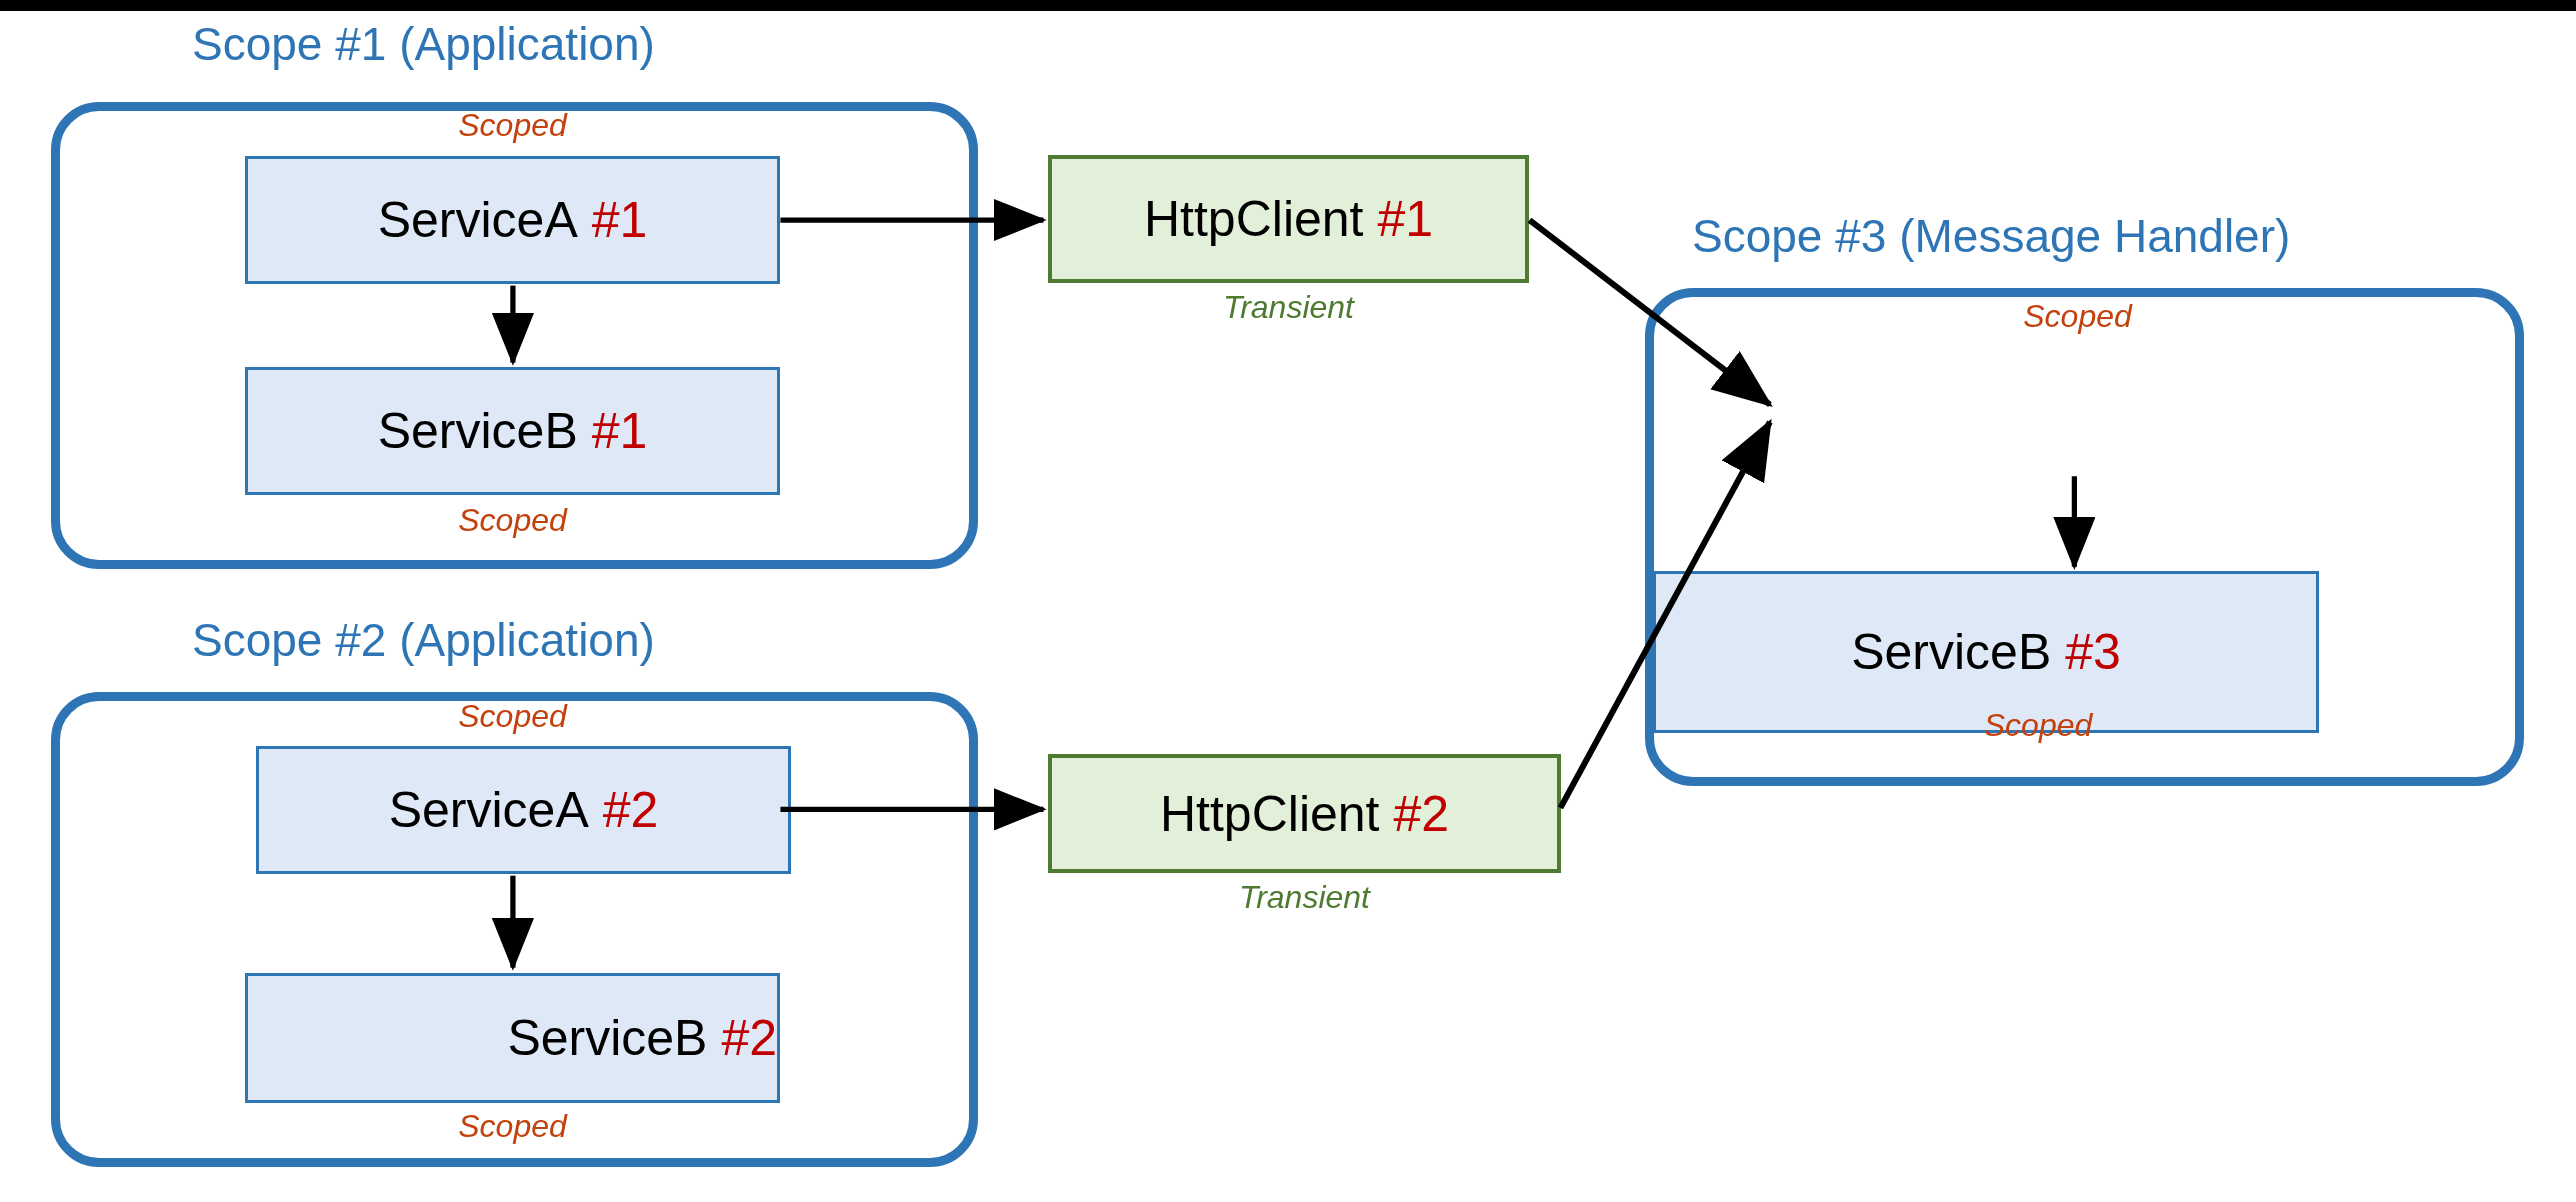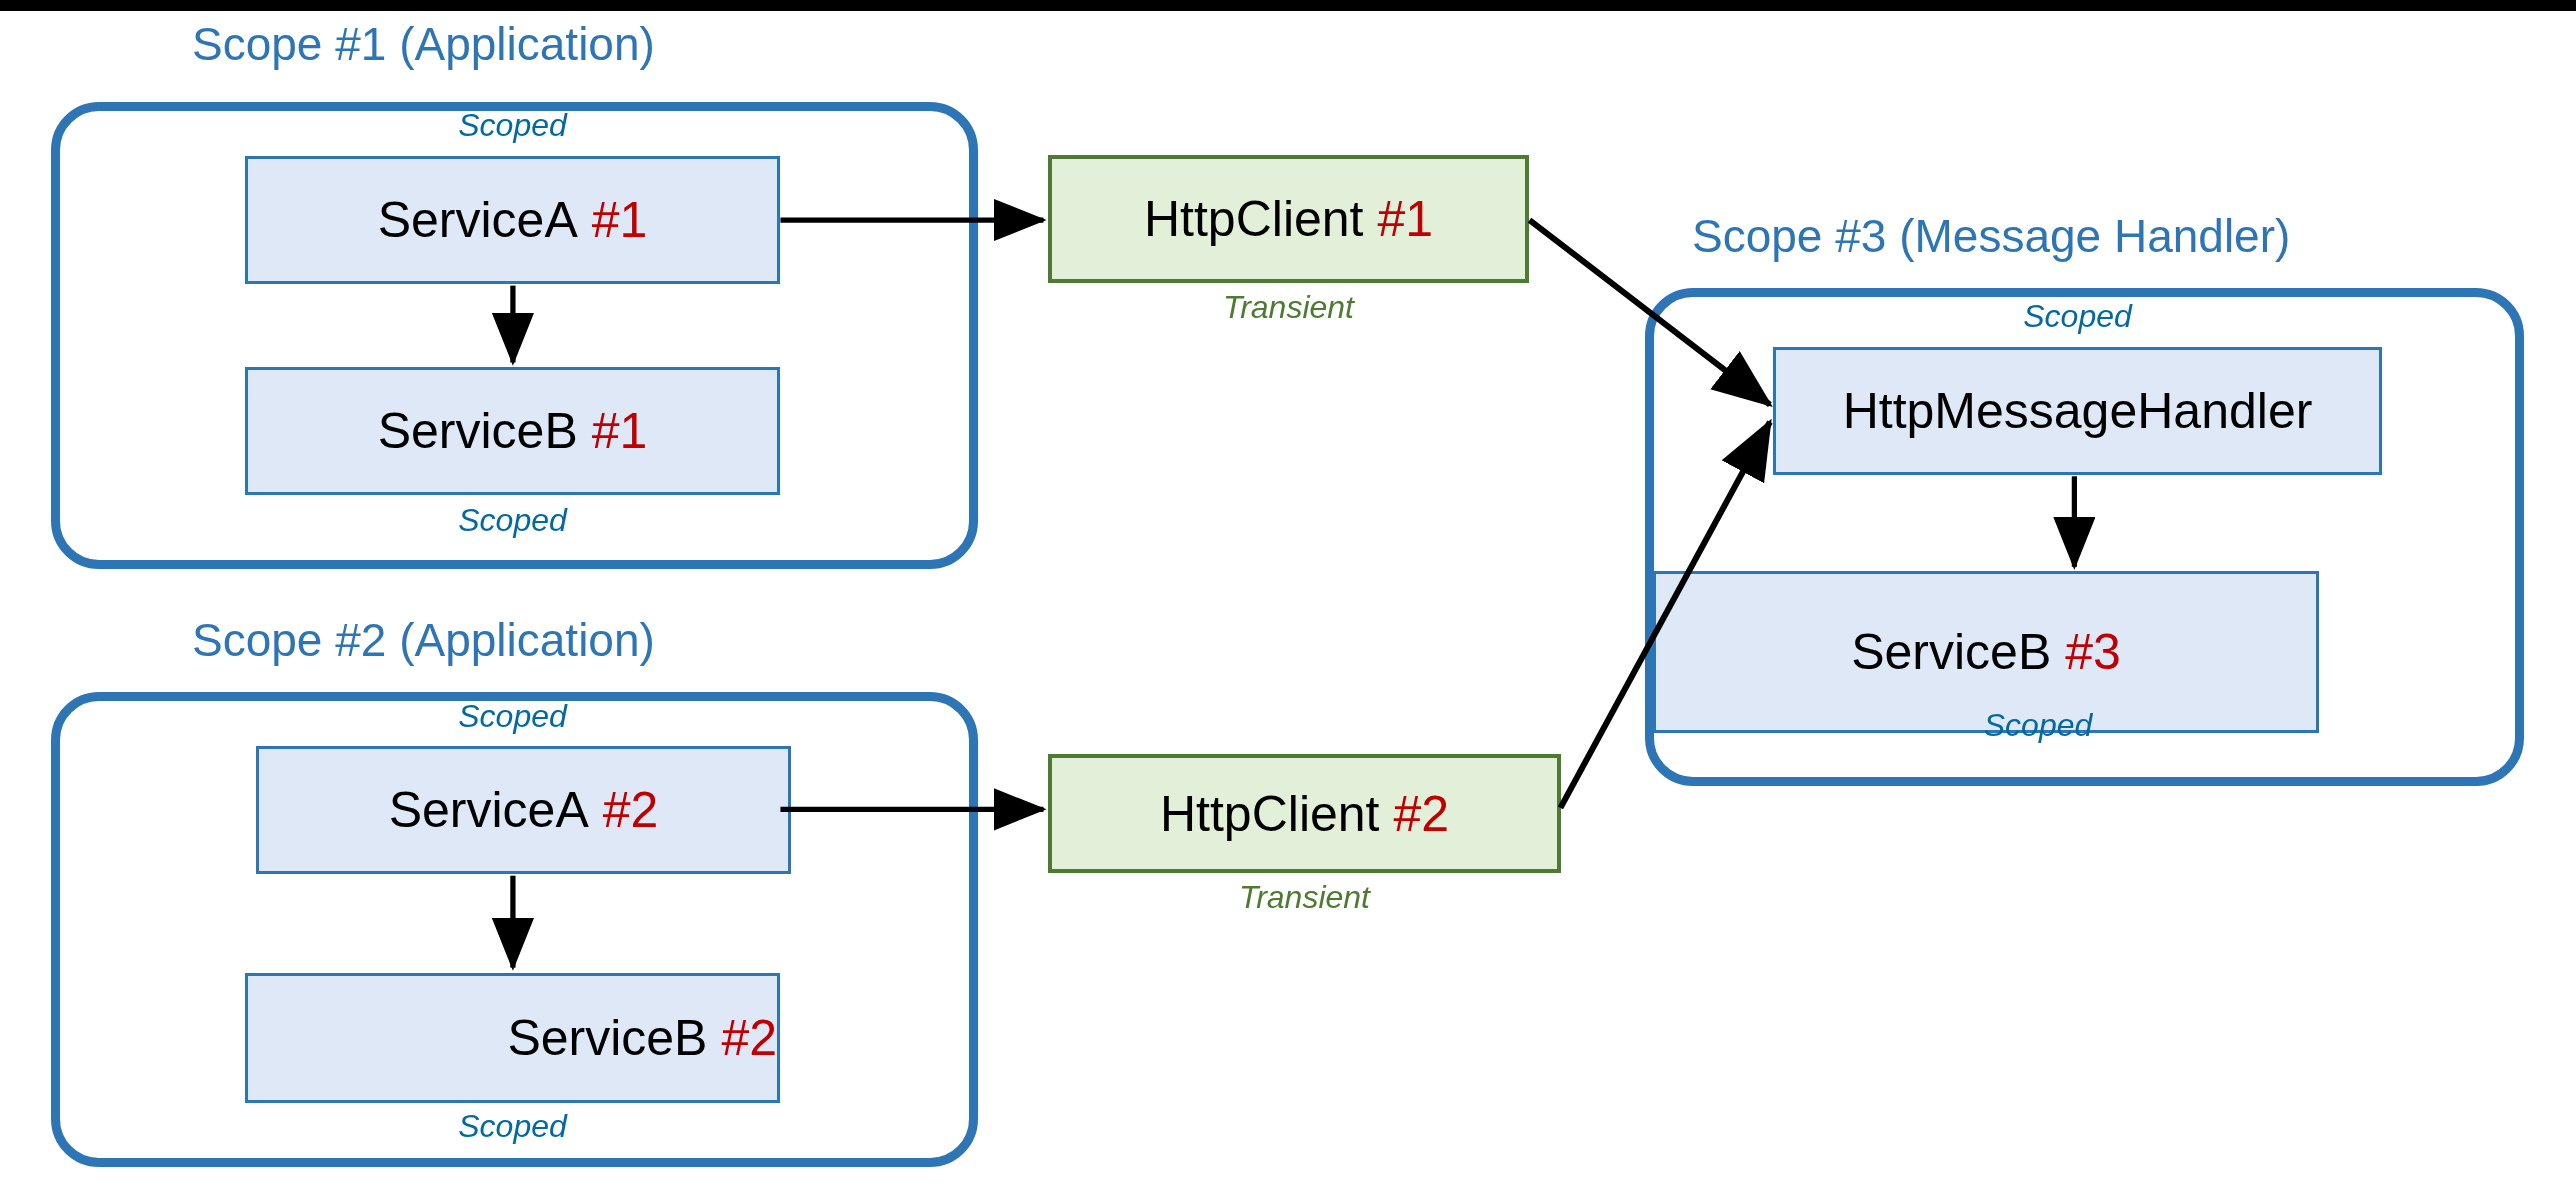--- a/index.html
+++ b/index.html
@@ -72,21 +72,21 @@
   }
   .lifetime-label {
     position: absolute;
     font-size: 32px;
     font-style: italic;
     font-family: "Liberation Sans", sans-serif;
     white-space: nowrap;
     line-height: 1;
     text-align: center;
   }
-  .lt-scoped { color: #0369a1; }
+  .lt-scoped { color: #c2410c; }
   .lt-transient { color: #4E7B31; }
 </style>
 </head>
 <body>
 
 <div id="canvas">
 
   <div id="top-bar"></div>
 
   <div class="scope-title" style="left:192px; top:21px;">Scope #1 (Application)</div>
@@ -110,23 +110,20 @@
   </div>
 
   <div class="lifetime-label lt-transient" style="left:1048px; top:291px; width:481px;">Transient</div>
 
   <div class="scope-title" style="left:1692px; top:213px;">Scope #3 (Message Handler)</div>
 
   <div class="scope-frame" style="left:1645px; top:288px; width:879px; height:498px;"></div>
 
   <div class="lifetime-label lt-scoped" style="left:1773px; top:300px; width:609px;">Scoped</div>
 
-  <div class="node-box node-blue" style="left:1773px; top:347px; width:609px; height:128px;">
-    <span class="node-label">HttpMessageHandler</span>
-  </div>
 
   <div class="node-box node-blue" style="left:1653px; top:571px; width:666px; height:162px;">
     <span class="node-label"><span>ServiceB</span>&nbsp;<span class="num">#3</span></span>
   </div>
 
   <div class="lifetime-label lt-scoped" style="left:1705px; top:709px; width:666px;">Scoped</div>
 
   <div class="scope-title" style="left:192px; top:617px;">Scope #2 (Application)</div>
 
   <div class="scope-frame" style="left:51px; top:692px; width:927px; height:475px;"></div>

